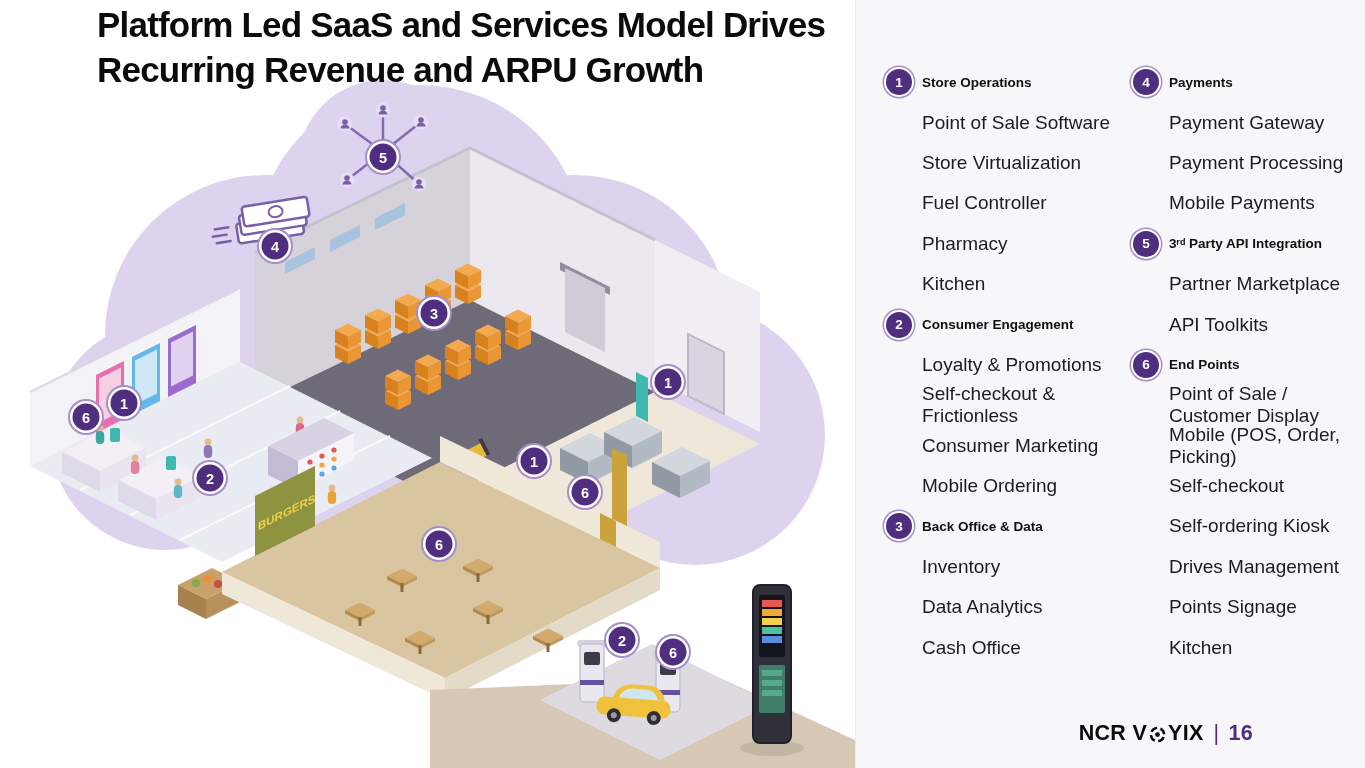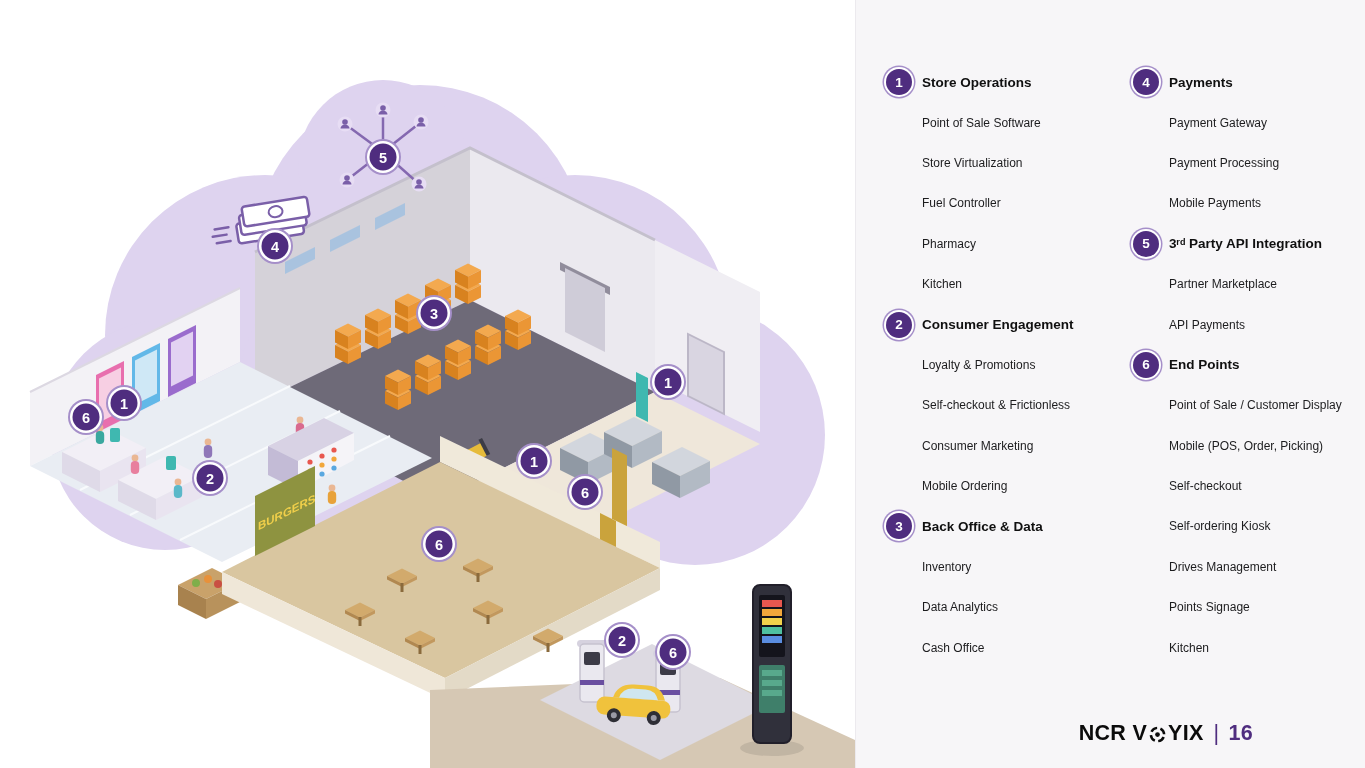--- a/index.html
+++ b/index.html
@@ -36,38 +36,42 @@
   .col1 { flex: 0 0 247px; width: 247px; }
   .row { display: flex; align-items: center; height: 40.4px; }
   .row .badge {
     flex: 0 0 26px; width: 26px; height: 26px; border-radius: 50%;
     background: var(--purple); color: #fff; font-size: 13.5px; font-weight: 700;
     display: flex; align-items: center; justify-content: center;
     box-shadow: 0 0 0 2px #ffffff, 0 0 0 3.5px var(--ring);
     margin-right: 10px;
   }
   .row.header .heading { font-weight: 700; font-size: 13.5px; color: #101010; }
-  .row.item { padding-left: 36px; font-size: 12px; color: #1c1c1e; }
+  .row.item { padding-left: 36px; font-size: 19px; color: #1c1c1e; }
 
   .footer {
     position: absolute; right: 112px; bottom: 22px;
     display: flex; align-items: center;
     font-weight: 700; font-size: 21.5px; color: #0b0b0b; letter-spacing: 0.3px;
   }
   .footer .eye { display: inline-flex; margin: 0 1px; position: relative; top: 1px; }
   .footer .sep { color: var(--purple); font-weight: 400; margin: 0 9px 0 10px; }
   .footer .page { color: var(--purple); }
 </style>
 </head>
 <body>
 
 <div class="slide">
 
   <div class="stage">
 
+    <h1 class="title">
+      <span>Platform Led SaaS and Services Model Drives</span><br>
+      <span>Recurring Revenue and ARPU Growth</span>
+    </h1>
 
     <svg class="scene" viewBox="0 0 855 768">
       <defs>
         <g id="crate">
           <polygon points="0,-7 13,-13.5 26,-7 13,-0.5" fill="#f3a94f"></polygon>
           <polygon points="0,-7 13,-0.5 13,12 0,5.5" fill="#d8821f"></polygon>
           <polygon points="13,-0.5 26,-7 26,5.5 13,12" fill="#eb9635"></polygon>
         </g>
         <g id="table">
           <polygon points="-15,0 0,-7.5 15,0 0,7.5" fill="#d2aa6c"></polygon>
@@ -370,21 +374,21 @@
             <span class="heading">Payments</span>
           </div>
           <div class="row item">Payment Gateway</div>
           <div class="row item">Payment Processing</div>
           <div class="row item">Mobile Payments</div>
           <div class="row header">
             <span class="badge">5</span>
             <span class="heading">3ʳᵈ Party API Integration</span>
           </div>
           <div class="row item">Partner Marketplace</div>
-          <div class="row item">API Payments</div>
+          <div class="row item">API Toolkits</div>
           <div class="row header">
             <span class="badge">6</span>
             <span class="heading">End Points</span>
           </div>
           <div class="row item">Point of Sale / Customer Display</div>
           <div class="row item">Mobile (POS, Order, Picking)</div>
           <div class="row item">Self-checkout</div>
           <div class="row item">Self-ordering Kiosk</div>
           <div class="row item">Drives Management</div>
           <div class="row item">Points Signage</div>

